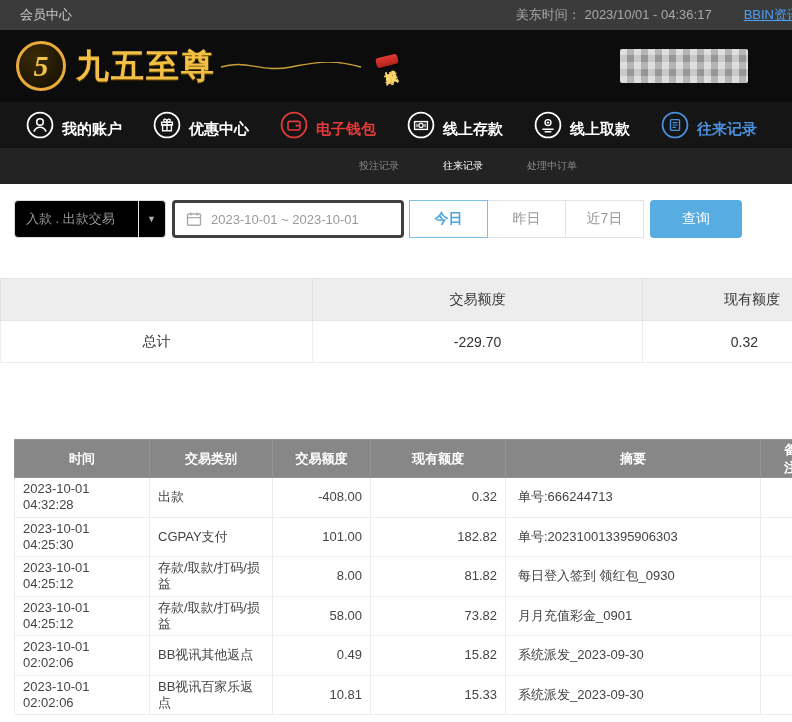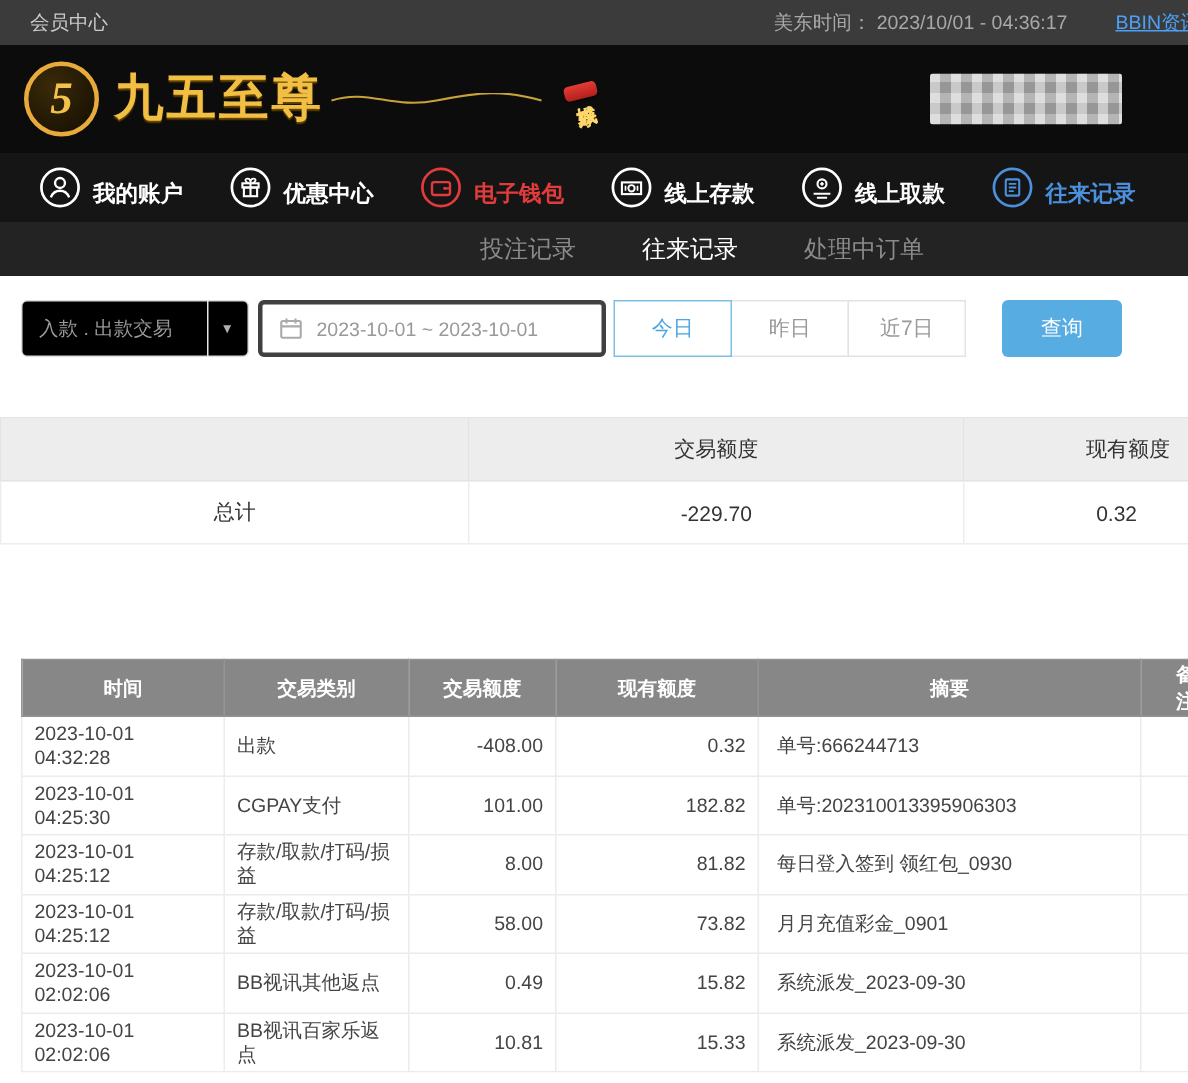--- a/index.html
+++ b/index.html
@@ -46,39 +46,39 @@
   .nav-item { display:flex; align-items:flex-end; gap:8px; color:#fff;
     font-size:15px; font-weight:bold; cursor:pointer; white-space:nowrap; }
   .nav-item.red  { color:#e23b3b; }
   .nav-item.blue { color:#4a90dd; }
   .nav-icon svg  { display:block; }
 
   
   .subnav { height:36px; background:#232323; display:flex; align-items:center;
     justify-content:center; }
   .subnav-inner { display:flex; gap:44px; transform:translateX(72px); }
-  .subnav-item { color:#8b8b8b; font-size:16px; cursor:pointer; white-space:nowrap; }
+  .subnav-item { color:#8b8b8b; font-size:10px; cursor:pointer; white-space:nowrap; }
   .subnav-item.active { color:#ffffff; }
 
   
   .filterbar { display:flex; align-items:center; padding:16px 14px 0 14px; }
   .select-box { width:152px; height:38px; border:1px solid #dddddd; border-radius:4px;
     display:flex; align-items:center; justify-content:space-between;
     padding:0 9px 0 11px; color:#999; font-size:13px; cursor:pointer; background:#000000; }
   .select-caret { color:#b0b0b0; font-size:9px; border-left:1px solid #e7e7e7;
     padding-left:8px; line-height:38px; }
   .date-box { margin-left:6px; width:232px; height:38px; border:3px solid #404040;
     border-radius:4px; display:flex; align-items:center; gap:9px; padding:0 11px;
     color:#999; font-size:13px; cursor:pointer; background:#fff; white-space:nowrap; }
   .quick-group { display:flex; margin-left:6px; }
   .quick-btn { width:79px; height:38px; border:1px solid #e2e2e2; background:#fff;
     color:#999; font-size:14px; cursor:pointer; margin-left:-1px;
     font-family:inherit; }
-  .quick-btn.active { border:1px solid #7cc0e8; color:#4aa7e0; position:relative; z-index:1; }
-  .search-btn { margin-left:24px; width:80px; height:38px; background:#57ace1;
+  .quick-btn.active { border:1px solid #7cc0e8; color:#4aa7e0; position:relative; z-index:1;font-weight:bold; }
+  .search-btn { margin-left:6px; width:92px; height:38px; background:#57ace1;
     border:none; border-radius:4px; color:#fff; font-size:14px; cursor:pointer;
     font-family:inherit; }
 
   
   table { border-collapse:collapse; }
   .summary-table { width:792px; margin-top:40px; font-size:14px; table-layout:fixed; }
   .summary-table th { background:#ededed; border:1px solid #e3e3e3; height:42px;
     font-weight:normal; color:#333; text-align:center; }
   .summary-table th.r { text-align:right; padding-right:12px; }
   .summary-table td { background:#fff; border:1px solid #ededed; height:42px;

